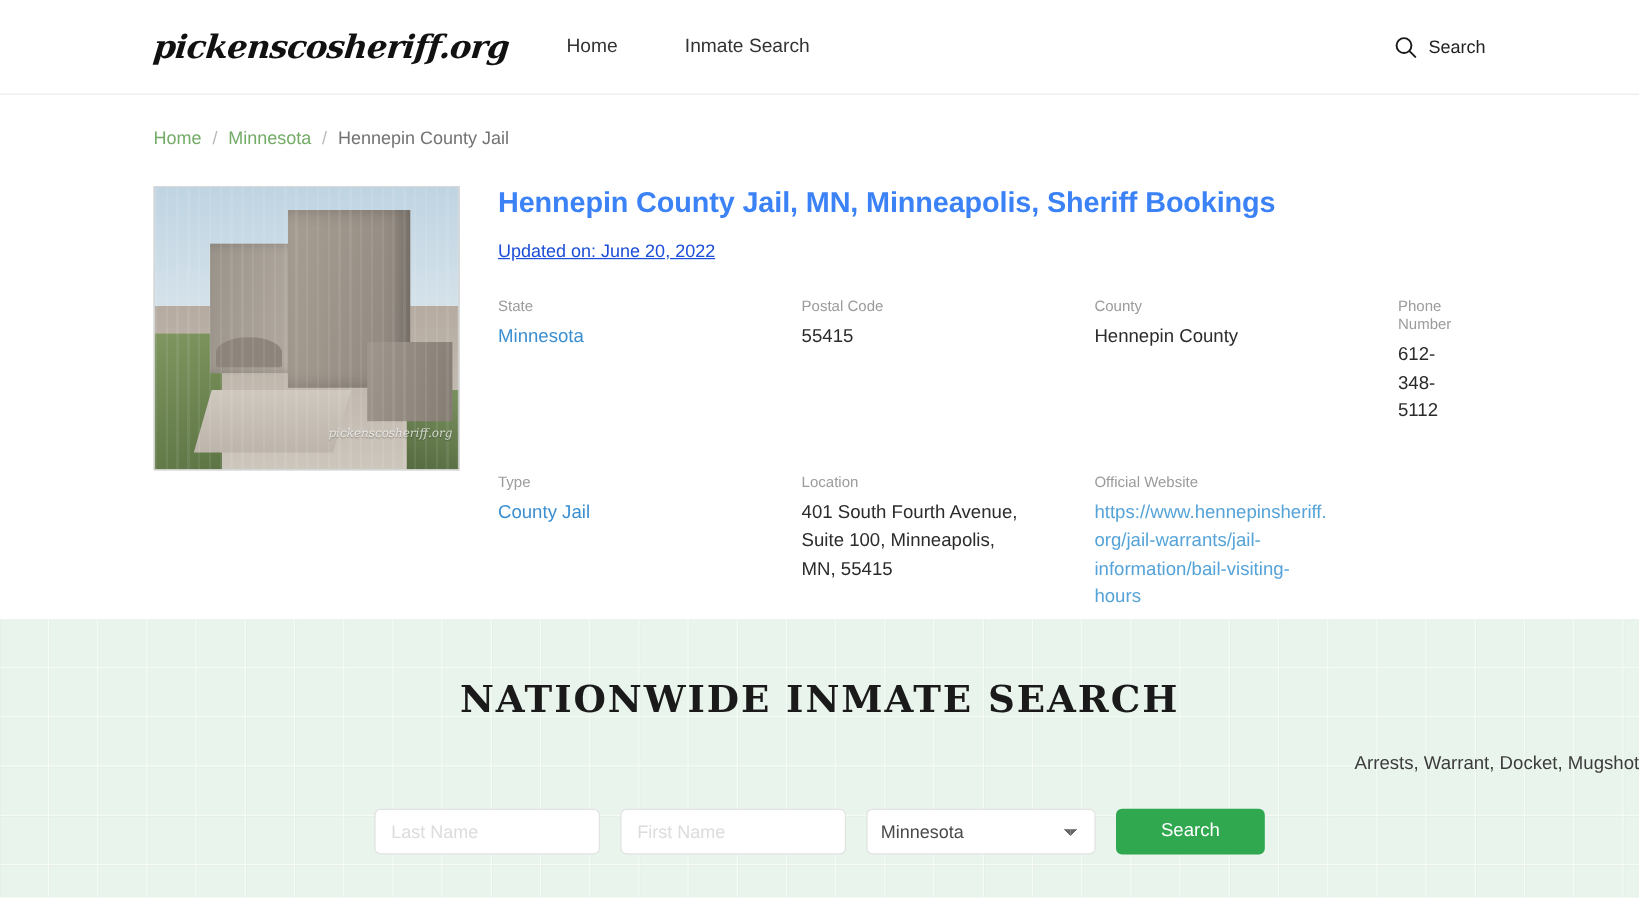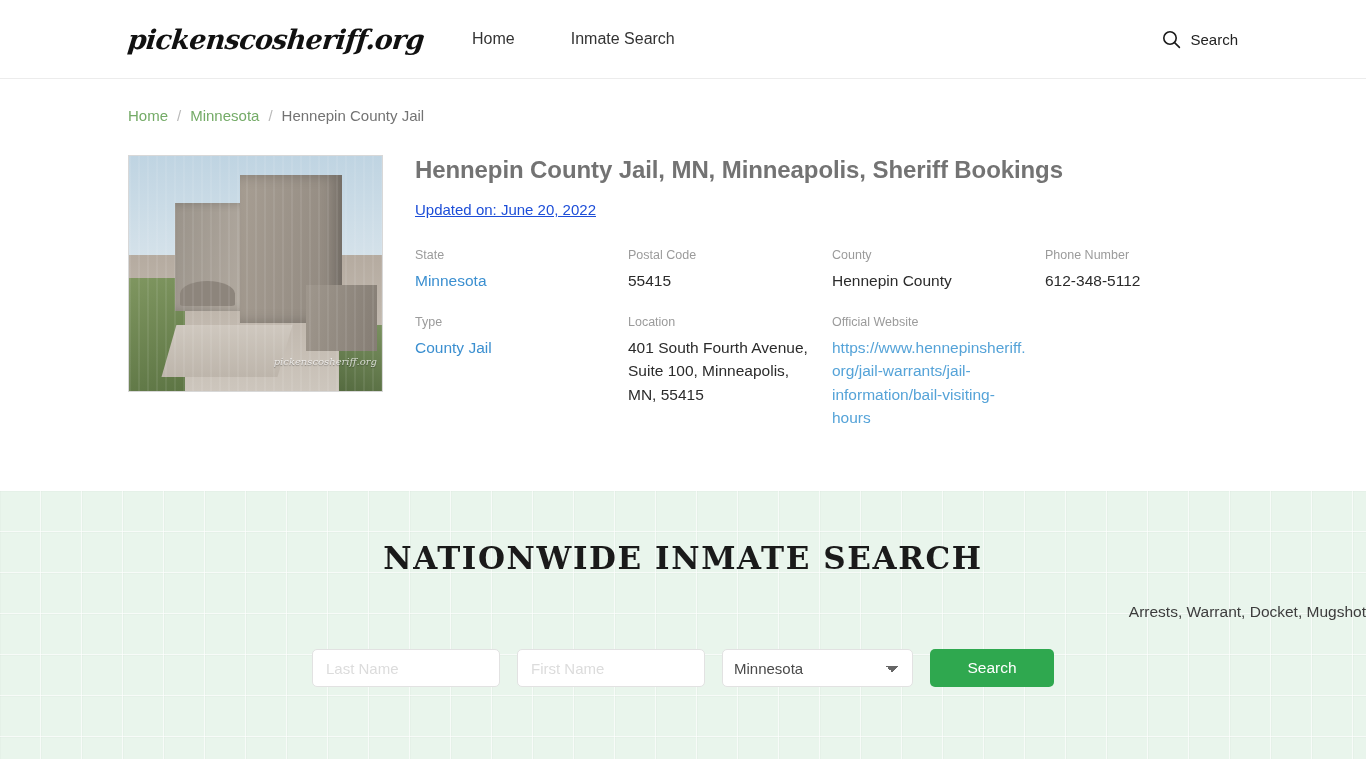--- a/index.html
+++ b/index.html
@@ -132,58 +132,59 @@
     font-family:"DejaVu Serif", serif; font-style:italic;
     font-size:10px; color:rgba(255,255,255,.75);
     text-shadow:0 1px 1px rgba(0,0,0,.35);
     white-space:nowrap;
   }
 
   .details { flex: 1 1 auto; min-width: 0; padding-top: 0; }
   .page-title {
     font-size: 24px;
     font-weight: 700;
-    color: #737373;
+    color: #3b82f6;
     margin: 0;
     line-height: 1.25;
     letter-spacing: -0.1px;
   }
   .updated {
     font-size: 15px;
     color: #1d4ed8;
     margin-top: 16px;
     text-decoration: underline;
   }
   .fields-grid {
     display: grid;
     grid-template-columns: 213px 204px 213px auto;
     margin-top: 30px;
     row-gap: 22px;
+    gap: 40px;
   }
   .field { padding-right: 14px; }
   .field-label {
     font-size: 12.5px;
     color: #9b9b9b;
     line-height: 1.2;
     margin-bottom: 6px;
   }
   .field-value {
     font-size: 15.5px;
     color: #2b2b2b;
     line-height: 1.52;
     word-wrap: break-word;
   }
   .field-value.link { color: #3b8fd0; text-decoration: none; cursor: pointer; }
   .field-value.link-url { color: #55a3d8; text-decoration: none; cursor: pointer; }
 
   
   .search-band {
     position: absolute;
-    left: 0; top: 491px;
-    width: 1366px; height: 268px;
+    left: 0; top: 516px;
+    width: 1366px; height: 232px;
     background-color: #e9f5ec;
     background-image:
       linear-gradient(rgba(255,255,255,.62) 1px, transparent 1px),
       linear-gradient(90deg, rgba(255,255,255,.62) 1px, transparent 1px),
       linear-gradient(rgba(0,0,0,.016) 1px, transparent 1px),
       linear-gradient(90deg, rgba(0,0,0,.016) 1px, transparent 1px);
     background-size: 41px 41px, 41px 41px, 41px 41px, 41px 41px;
     background-position: 0 -1px, -1px 0, 0 0, 0 0;
     text-align: center;
   }

